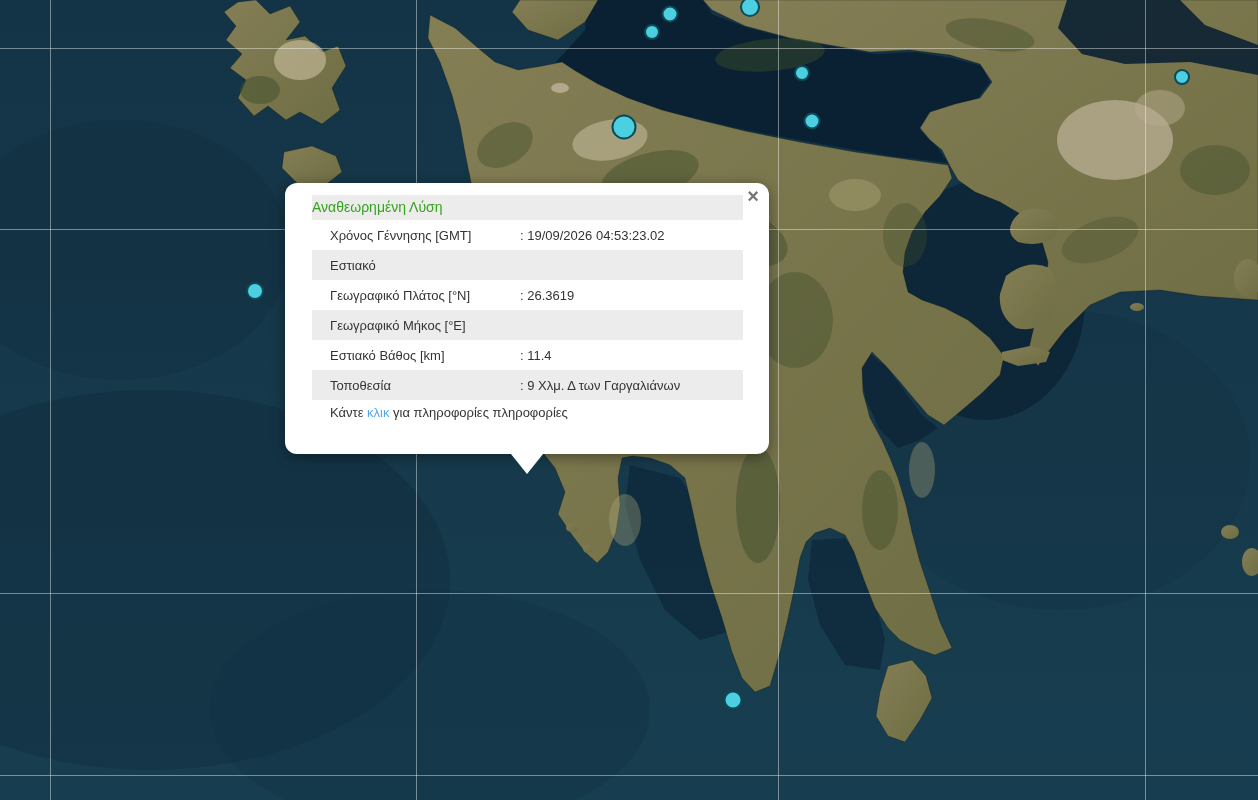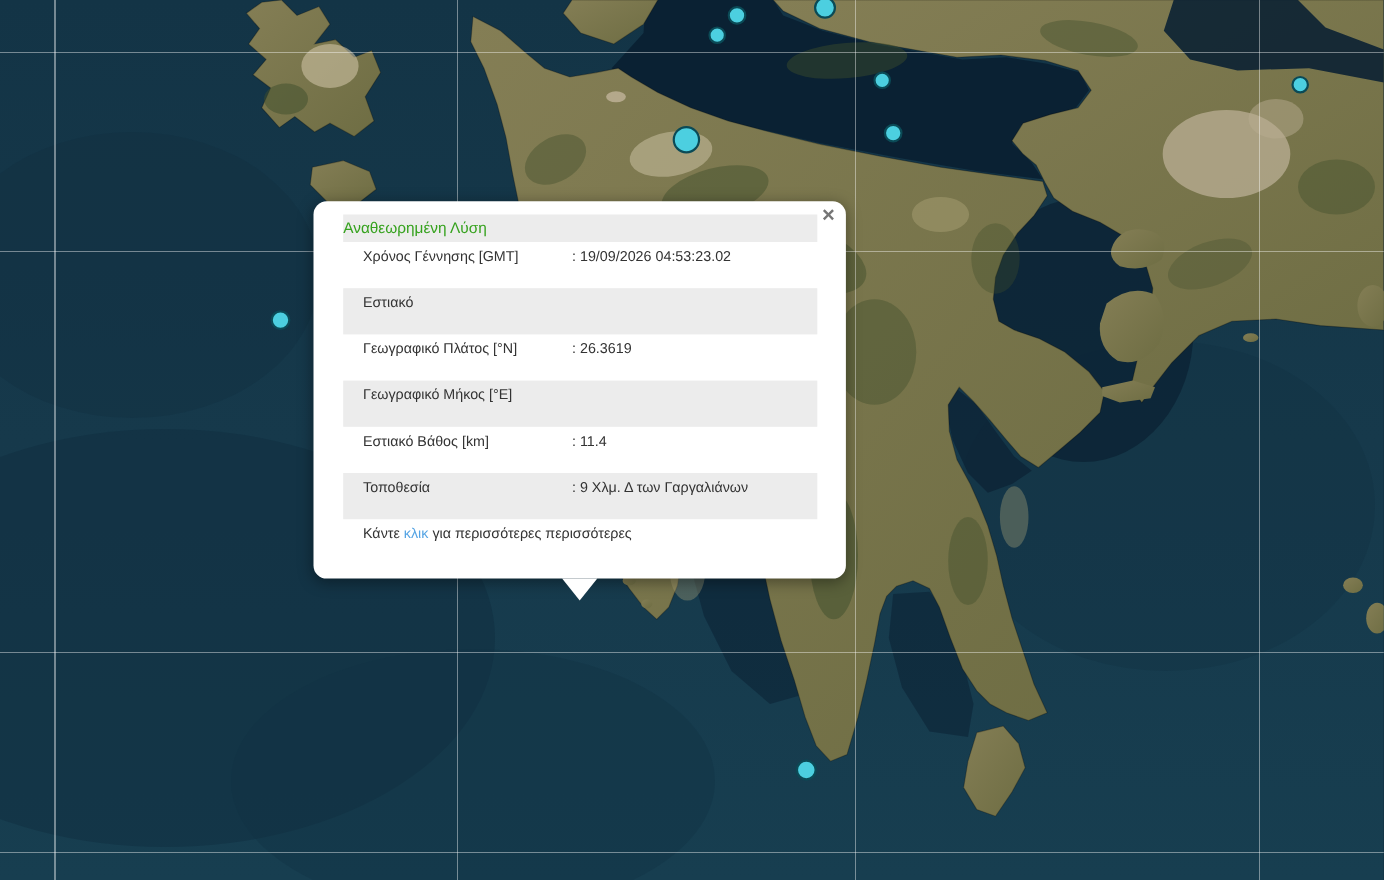--- a/index.html
+++ b/index.html
@@ -12,21 +12,21 @@
   .stage svg{position:absolute;left:0;top:0;}
   .quake{fill:var(--marker-fill);stroke:var(--marker-stroke);stroke-width:2;cursor:pointer;}
   .gridline{stroke:rgba(255,255,255,.42);stroke-width:1;shape-rendering:crispEdges;}
 
   
   .popup{position:absolute;left:285px;top:183px;width:484px;box-sizing:border-box;
          padding:12px 26px 29px 27px;background:#fff;border-radius:12px;
          box-shadow:0 3px 14px rgba(0,0,0,.4);font-size:13px;color:#333;z-index:5;}
   .popup-title{height:25px;line-height:25px;background:var(--row-bg);
          color:var(--title-green);font-size:14px;}
-  .prow{display:flex;height:42px;line-height:25px;padding-left:18px;box-sizing:border-box;}
+  .prow{display:flex;height:30px;line-height:25px;padding-left:18px;box-sizing:border-box;align-items:center;}
   #rows .prow:nth-child(even){background:var(--row-bg);}
   .lbl{width:190px;flex:none;white-space:nowrap;}
   .val{flex:1;white-space:nowrap;}
   .pfooter{height:25px;line-height:25px;padding-left:18px;white-space:nowrap;}
   .pfooter a{color:var(--link-blue);text-decoration:none;cursor:pointer;}
   .popup-close{position:absolute;top:3px;right:10px;font-size:20px;font-weight:bold;
          color:#757575;text-decoration:none;line-height:20px;cursor:pointer;}
   .tail{position:absolute;top:100%;left:226px;width:0;height:0;
         border-left:16px solid transparent;border-right:16px solid transparent;
         border-top:20px solid #fff;}
@@ -169,17 +169,17 @@
     <div class="prow">
       <span class="lbl">Εστιακό Βάθος [km]</span>
       <span class="val">: 11.4</span>
     </div>
 
     <div class="prow">
       <span class="lbl">Τοποθεσία</span>
       <span class="val">: 9 Χλμ. Δ των Γαργαλιάνων</span>
     </div>
   </div>
-    <div class="pfooter"><span>Κάντε </span><a>κλικ</a><span> για περισσότερες περισσότερες</span></div>
+    <div class="pfooter"><span>Κάντε </span><a>κλικ</a><span> για πληροφορίες πληροφορίες</span></div>
     <div class="tail"></div>
   </div>
 
 </div>
 
 </body></html>

